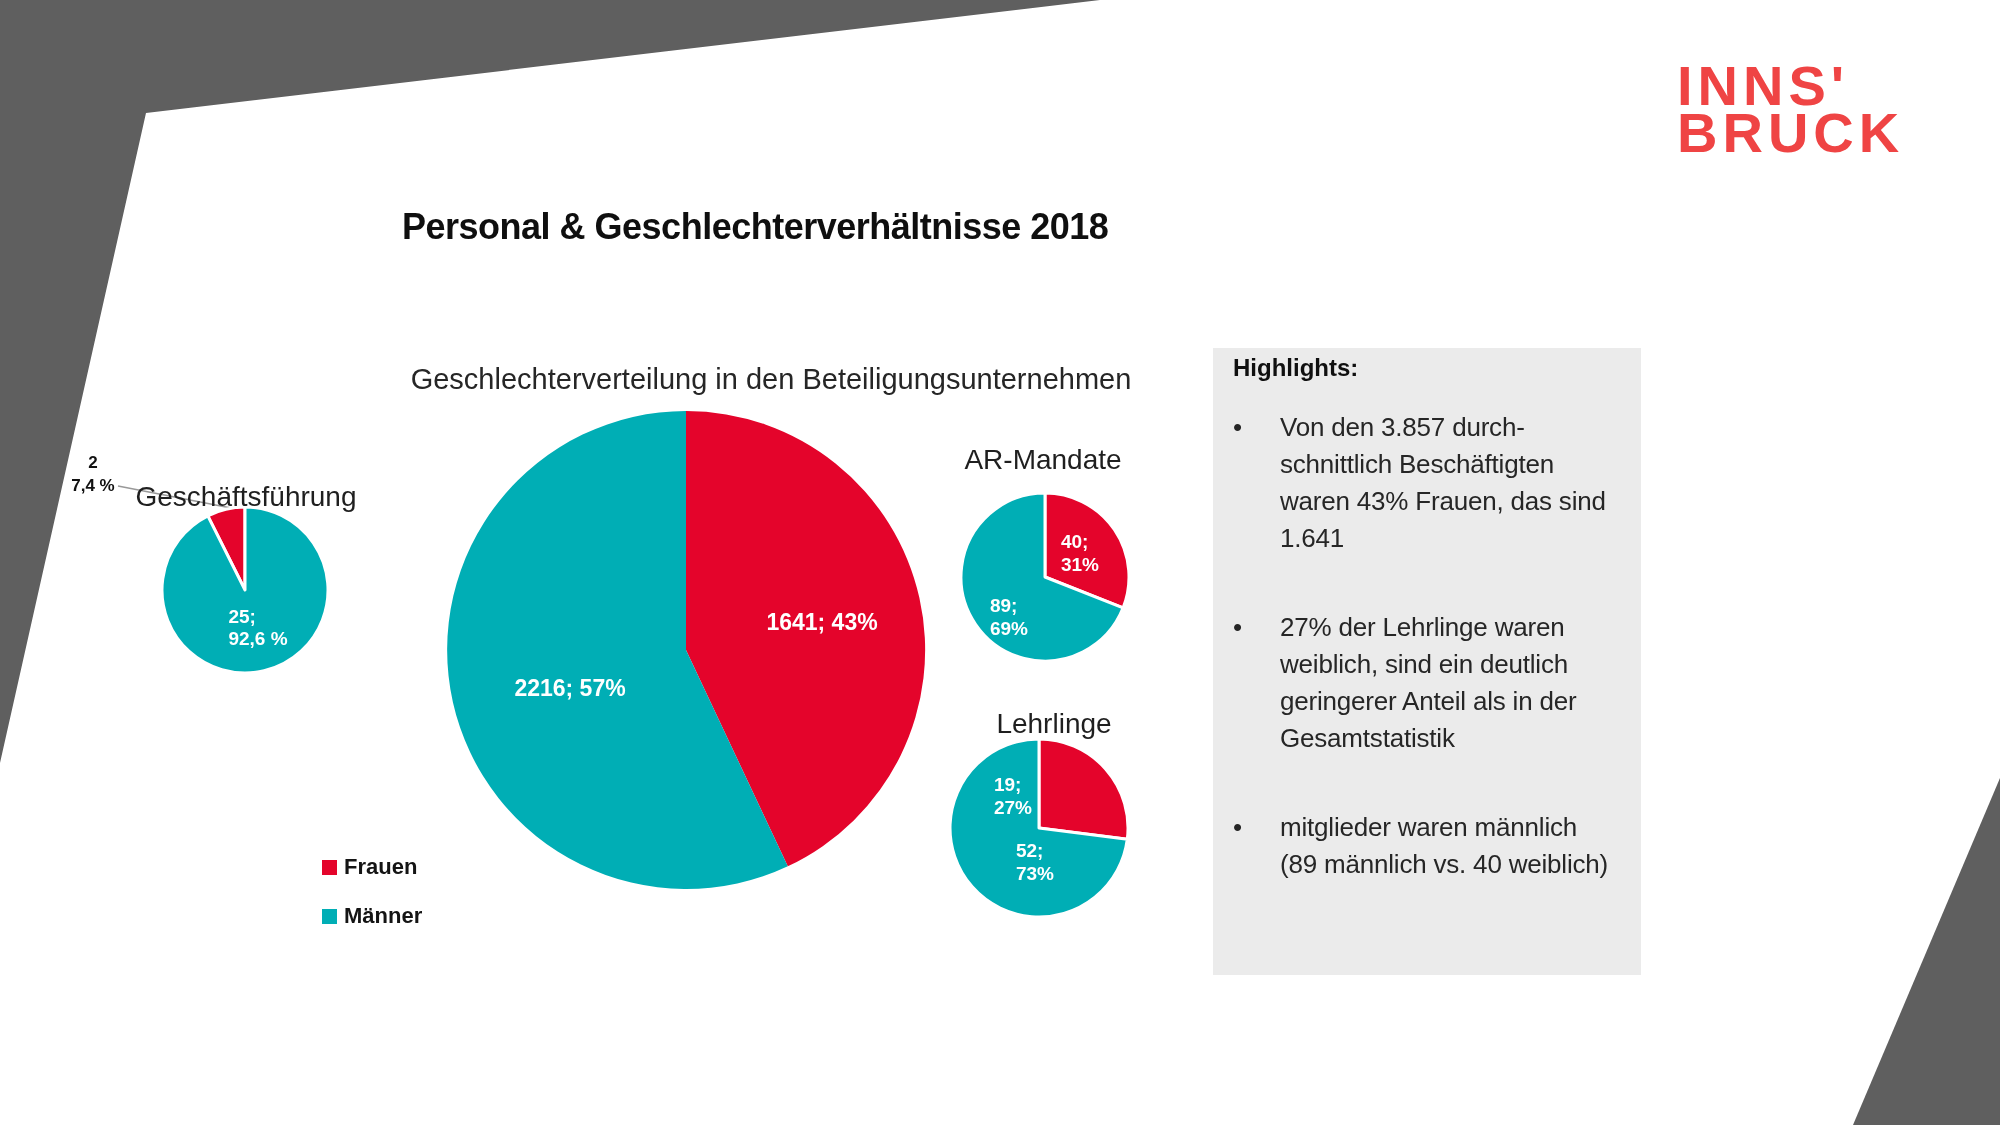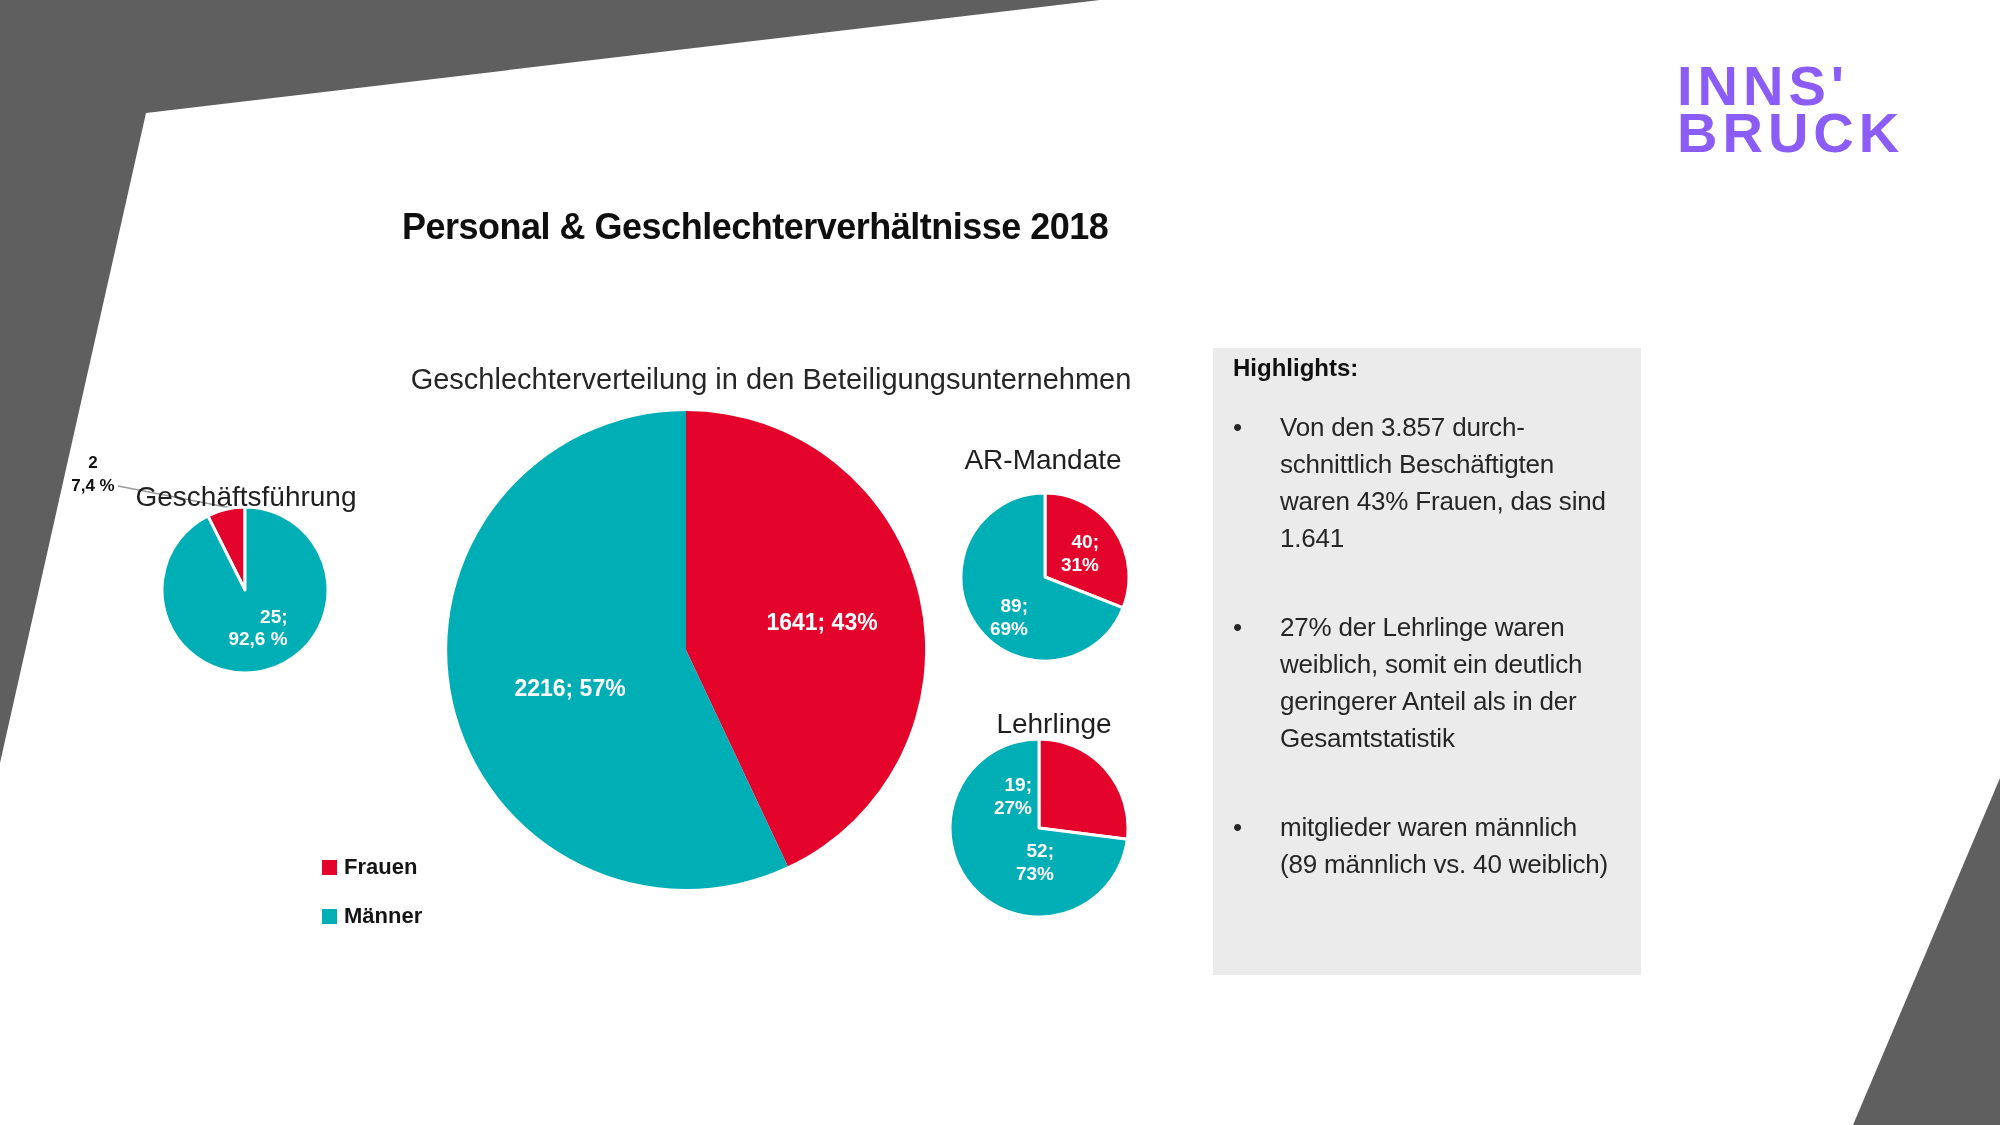--- a/index.html
+++ b/index.html
@@ -2,31 +2,31 @@
 <html><head>
 <meta charset="utf-8">
 <style>
   *{margin:0;padding:0;box-sizing:border-box}
   html,body{width:2000px;height:1125px;overflow:hidden;background:#fff}
   .slide{position:relative;width:2000px;height:1125px;background:#fff;overflow:hidden;
          font-family:"Liberation Sans",sans-serif;color:#111}
   .wedge{position:absolute;inset:0;background:#5f5f5f}
   .wedge.tl{clip-path:polygon(0 0,1100px 0,146px 113px,0 763px)}
   .wedge.br{clip-path:polygon(2000px 778px,2000px 1125px,1853px 1125px)}
-  .logo{position:absolute;left:1677px;top:62px;color:#8b5cf6;font-weight:bold;
+  .logo{position:absolute;left:1677px;top:62px;color:#ef4444;font-weight:bold;
         font-size:56px;line-height:47px;letter-spacing:5px;white-space:nowrap}
   .page-title{position:absolute;left:402px;top:206px;font-size:36px;font-weight:bold;
         color:#0f0f0f;letter-spacing:-0.5px;white-space:nowrap}
   .chart-title{position:absolute;left:771px;top:363px;transform:translateX(-50%);
         font-size:29px;color:#262626;white-space:nowrap}
   .chart-layer{position:absolute;inset:0}
   .chart-svg{position:absolute;left:0;top:0}
   .pie-title{position:absolute;transform:translateX(-50%);font-size:28px;color:#1f1f1f;white-space:nowrap}
   .pie-label{position:absolute;transform:translate(-50%,-50%);color:#fff;font-weight:bold;
-        text-align:right;white-space:nowrap}
+        text-align:left;white-space:nowrap}
   .callout-label{position:absolute;transform:translate(-50%,-50%);color:#111;font-weight:bold;
         font-size:17px;line-height:23px;text-align:center;white-space:nowrap}
   .legend{position:absolute;left:322px;top:858px}
   .legend-item{display:flex;align-items:center;height:18px;margin-bottom:31px}
   .legend-swatch{width:15px;height:15px;margin-right:7px;flex:none}
   .legend-label{font-size:22px;font-weight:bold;color:#141414;white-space:nowrap}
   .highlights{position:absolute;left:1213px;top:348px;width:428px;height:627px;
         background:#ebebeb;padding:6px 18px 0 20px}
   .hl-title{font-size:24px;font-weight:bold;color:#101010;margin-bottom:27px}
   .hl-list{list-style:none}
@@ -119,21 +119,21 @@
             <div>Von den 3.857 durch-</div>
             <div>schnittlich Beschäftigten</div>
             <div>waren 43% Frauen, das sind</div>
             <div>1.641</div>
           </div>
       </li>
       <li class="hl-item">
         <span class="hl-bullet">•</span>
         <div class="hl-text">
             <div>27% der Lehrlinge waren</div>
-            <div>weiblich, somit ein deutlich</div>
+            <div>weiblich, sind ein deutlich</div>
             <div>geringerer Anteil als in der</div>
             <div>Gesamtstatistik</div>
           </div>
       </li>
       <li class="hl-item">
         <span class="hl-bullet">•</span>
         <div class="hl-text">
             <div>mitglieder waren männlich</div>
             <div>(89 männlich vs. 40 weiblich)</div>
           </div>

